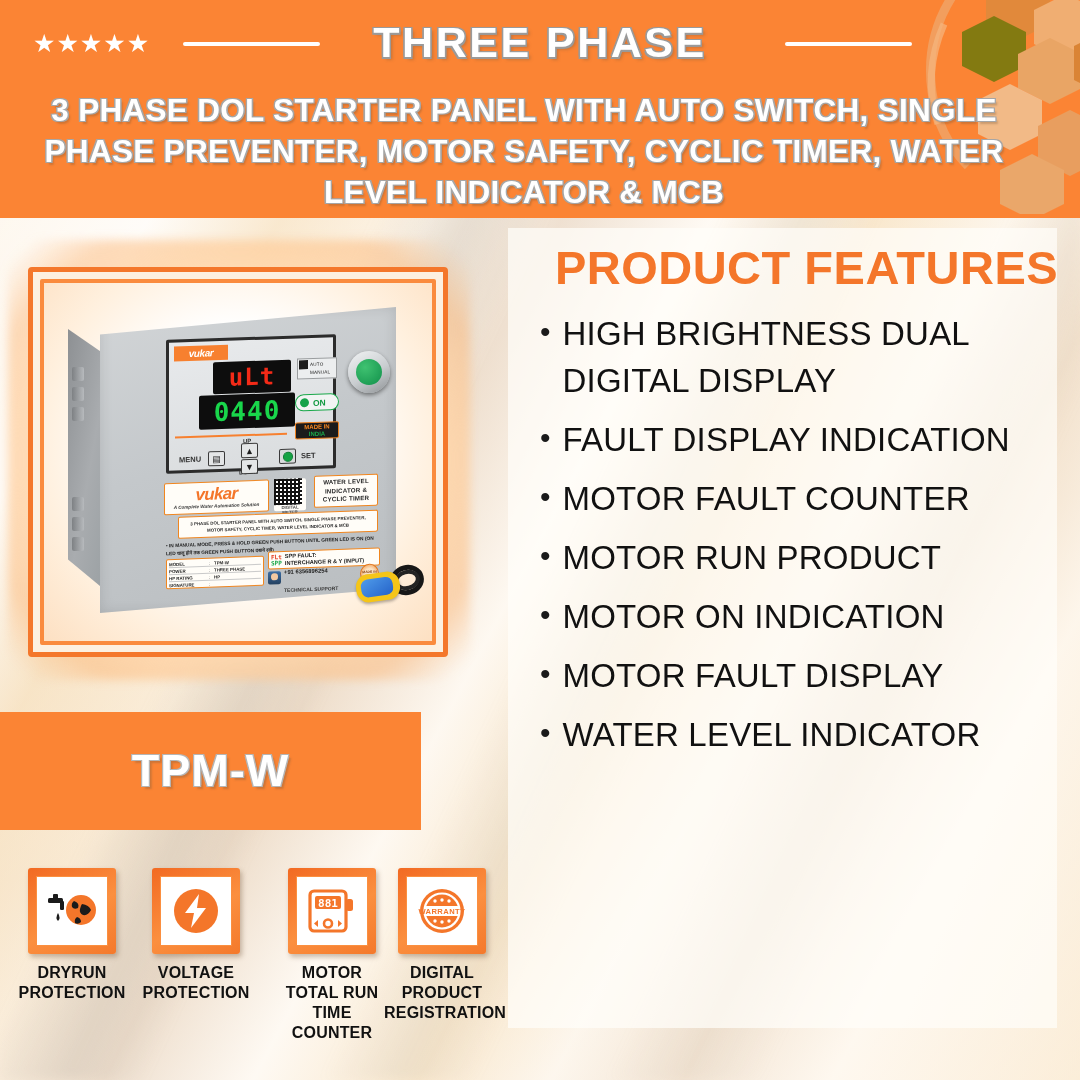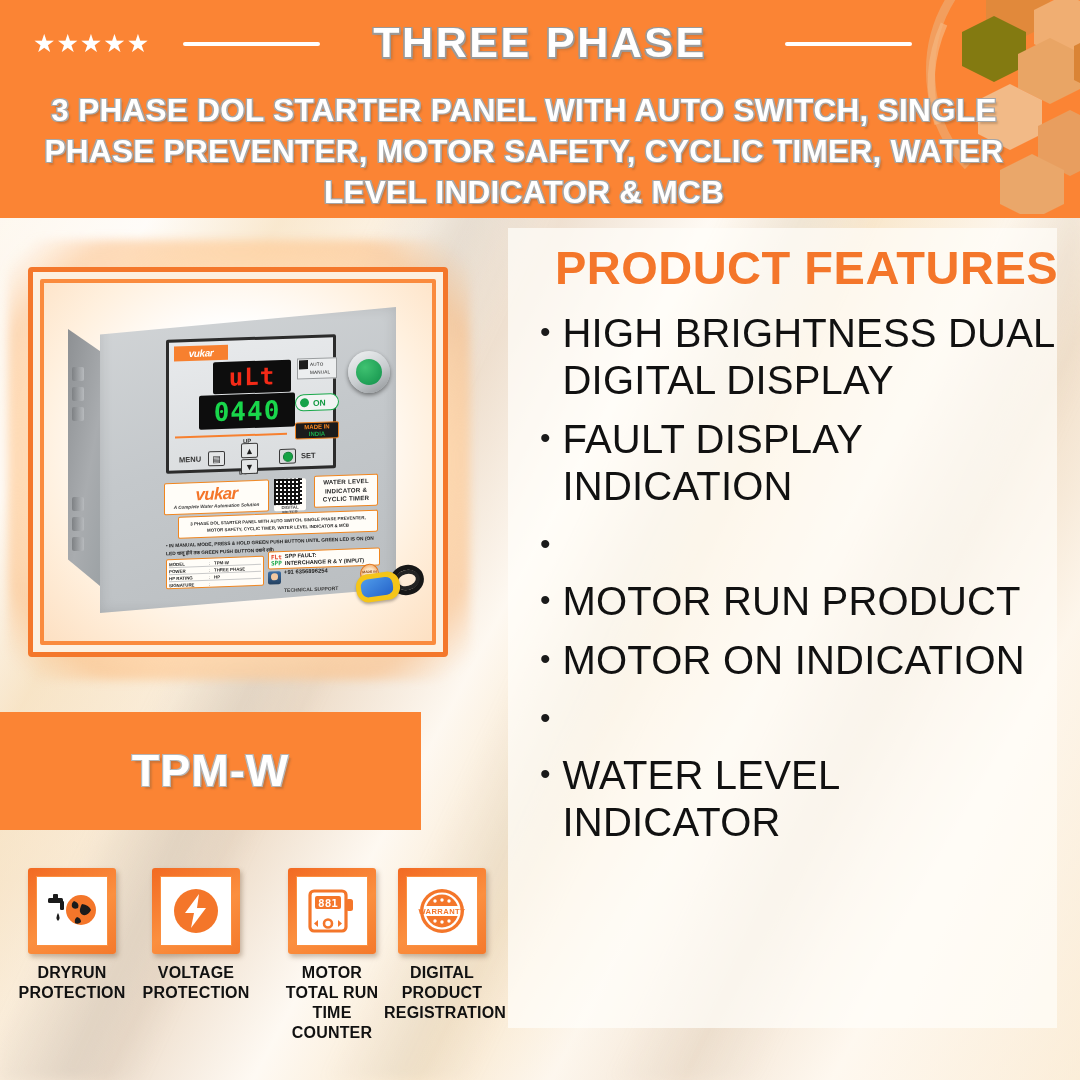--- a/index.html
+++ b/index.html
@@ -82,21 +82,21 @@
     position:absolute; left:540px; top:310px; width:520px;
   }
   .feature-item{
     display:flex; align-items:flex-start; gap:12px;
     margin-bottom:12px;
   }
   .feature-bullet{
     font-size:30px; line-height:44px; color:#1a1a1a; flex:0 0 auto;
   }
   .feature-text{
-    font-size:40px; line-height:47px; letter-spacing:.2px;
+    font-size:33px; line-height:47px; letter-spacing:.2px;
     color:#111111;
   }
 
   
   #product-glow{
     position:absolute; left:8px; top:240px; width:462px; height:440px;
     border-radius:10px;
     background:radial-gradient(ellipse at center, rgba(255,255,255,.95) 36%, rgba(255,214,170,.85) 62%, rgba(252,178,110,.45) 80%, rgba(255,255,255,0) 95%);
     filter:blur(5px);
   }
@@ -378,31 +378,33 @@
   <div class="feature-item">
     <span class="feature-bullet">•</span>
     <span class="feature-text">HIGH BRIGHTNESS DUAL DIGITAL DISPLAY</span>
   </div>
   <div class="feature-item">
     <span class="feature-bullet">•</span>
     <span class="feature-text">FAULT DISPLAY INDICATION</span>
   </div>
   <div class="feature-item">
     <span class="feature-bullet">•</span>
+    <span class="feature-text">MOTOR FAULT COUNTER</span>
   </div>
   <div class="feature-item">
     <span class="feature-bullet">•</span>
     <span class="feature-text">MOTOR RUN PRODUCT</span>
   </div>
   <div class="feature-item">
     <span class="feature-bullet">•</span>
     <span class="feature-text">MOTOR ON INDICATION</span>
   </div>
   <div class="feature-item">
     <span class="feature-bullet">•</span>
+    <span class="feature-text">MOTOR FAULT DISPLAY</span>
   </div>
   <div class="feature-item">
     <span class="feature-bullet">•</span>
     <span class="feature-text">WATER LEVEL INDICATOR</span>
   </div>
 </div>
 
 <div id="product-glow"></div>
 <div id="product-frame-outer">
   <div id="product-frame-inner">

